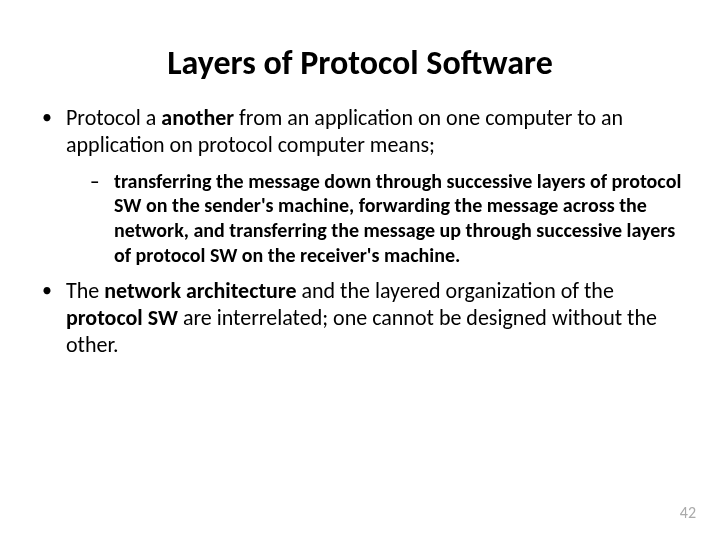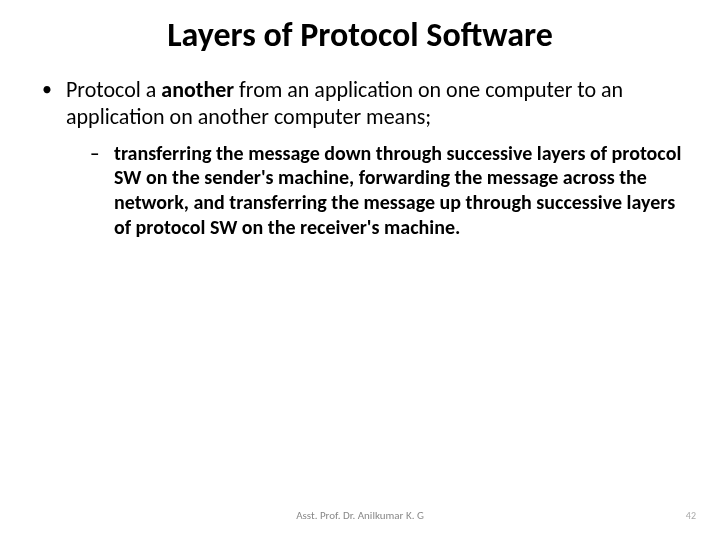--- a/index.html
+++ b/index.html
@@ -1,40 +1,42 @@
 <!DOCTYPE html>
 <html><head>
 <meta charset="utf-8">
 <style>
   * { margin: 0; padding: 0; box-sizing: border-box; }
   html, body { width: 720px; height: 540px; background: #fff; font-family: Calibri, Arial, sans-serif; color: #000; }
-  .slide { width: 720px; height: 540px; position: relative; padding: 8px 36px 0 36px; }
+  .slide { width: 720px; height: 540px; position: relative; padding: 36px 36px 0 36px; }
   .title { font-size: 34px; font-weight: 700; text-align: center; margin: 6px 0 22px 0; }
   ul.lvl1 { list-style: none; padding-left: 0; }
   ul.lvl1 > li { position: relative; padding-left: 30px; font-size: 22px; line-height: 1.22; margin-bottom: 10px; }
   ul.lvl1 > li::before { content: "•"; position: absolute; left: 6px; top: 0; font-size: 20px; }
   ul.lvl2 { list-style: none; padding-left: 0; margin-top: 10px; }
   ul.lvl2 > li { position: relative; padding-left: 48px; font-size: 20px; font-weight: 700; line-height: 1.24; }
   ul.lvl2 > li::before { content: "–"; position: absolute; left: 24px; top: 0; font-size: 19px; font-weight: 700; }
   .b { font-weight: 700; }
   .footer-center { position: absolute; left: 0; right: 0; bottom: 18px; text-align: center; font-size: 11px; color: #888; }
-  .page-num { position: absolute; right: 24px; bottom: 18px; font-size: 10px; color: #aaa; }
+  .page-num { position: absolute; right: 24px; bottom: 18px; font-size: 16px; color: #aaa; }
 </style>
 </head>
 <body>
 
 <div class="slide">
   <h1 class="title">Layers of Protocol Software</h1>
 
   <ul class="lvl1">
     <li>
-      <span>Protocol a </span><span class="b">another</span><span> from an application on one computer to an application on another computer means;</span>
+      <span>Protocol a </span><span class="b">another</span><span> from an application on one computer to an application on protocol computer means;</span>
       <ul class="lvl2">
         <li>
           <span class="b">transferring the message down through successive layers of protocol SW on the sender's machine</span><span>, </span><span class="b">forwarding the message across the network</span><span>, and </span><span class="b">transferring the message up through successive layers of protocol SW on the receiver's machine</span><span>.</span>
         </li>
       </ul>
     </li>
+    <li>
+      <span>The </span><span class="b">network architecture</span><span> and the layered organization of the </span><span class="b">protocol SW</span><span> are interrelated; one cannot be designed without the other.</span>
+    </li>
   </ul>
 
-  <div class="footer-center">Asst. Prof. Dr. Anilkumar K. G</div>
   <div class="page-num">42</div>
 </div>
 
 </body></html>

